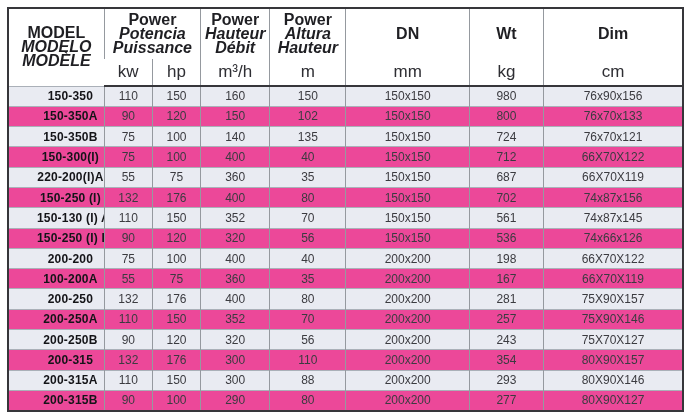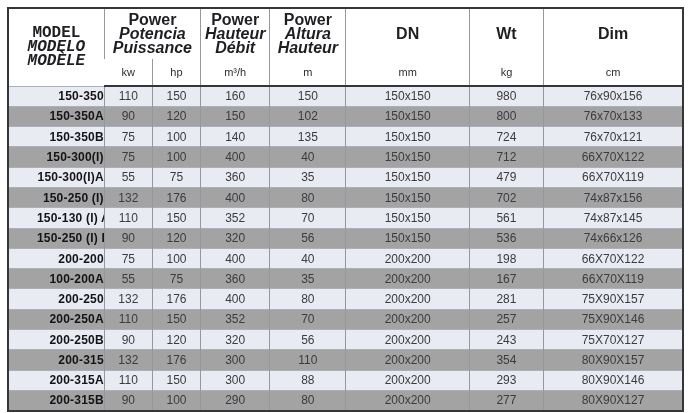--- a/index.html
+++ b/index.html
@@ -41,48 +41,48 @@
     height: 50px;
     vertical-align: middle;
     text-align: center;
     font-size: 16px;
     font-weight: bold;
     color: #1f1f23;
     line-height: 14px;
     border-bottom: none;
     margin-top: 11px;
   }
-  thead th.model-head { vertical-align: middle; font-family: Liberation Mono, monospace; }
+  thead th.model-head { vertical-align: middle; }
   thead tr.units th {
     height: 26px;
     vertical-align: middle;
     text-align: center;
-    font-size: 11px;
+    font-size: 17px;
     font-weight: normal;
     color: #2e2e33;
     border-bottom: 2px solid #36363a;
     border-top: none;
   }
   thead th.model-head { border-bottom: 2px solid #36363a; }
   .hl { display: block; }
   .it { font-style: italic; }
 
   tbody tr { height: 20.3px; }
   tbody tr.shaded { background: #e9ebf2; }
-  tbody tr.plain  { background: #a3a3a3; }
+  tbody tr.plain  { background: #ec4899; }
   tbody td {
     border-top: 1px solid #aab0b8;
     text-align: center;
     font-size: 12px;
     color: #3b3b40;
     white-space: nowrap;
     overflow: hidden;
   }
   tbody td.model-cell {
-    text-align: right;
+    text-align: center;
     padding-left: 28px;
     font-weight: bold;
     color: #141418;
     letter-spacing: 0.2px;
   }
 </style>
 </head>
 <body>
 
 <div class="page">
@@ -174,27 +174,27 @@
           <td class="model-cell">150-300(I)</td>
           <td>75</td>
           <td>100</td>
           <td>400</td>
           <td>40</td>
           <td>150x150</td>
           <td>712</td>
           <td>66X70X122</td>
         </tr>
         <tr class="shaded">
-          <td class="model-cell">150-300(I)A</td>
+          <td class="model-cell">220-200(I)A</td>
           <td>55</td>
           <td>75</td>
           <td>360</td>
           <td>35</td>
           <td>150x150</td>
-          <td>479</td>
+          <td>687</td>
           <td>66X70X119</td>
         </tr>
         <tr class="plain">
           <td class="model-cell">150-250 (I)</td>
           <td>132</td>
           <td>176</td>
           <td>400</td>
           <td>80</td>
           <td>150x150</td>
           <td>702</td>

